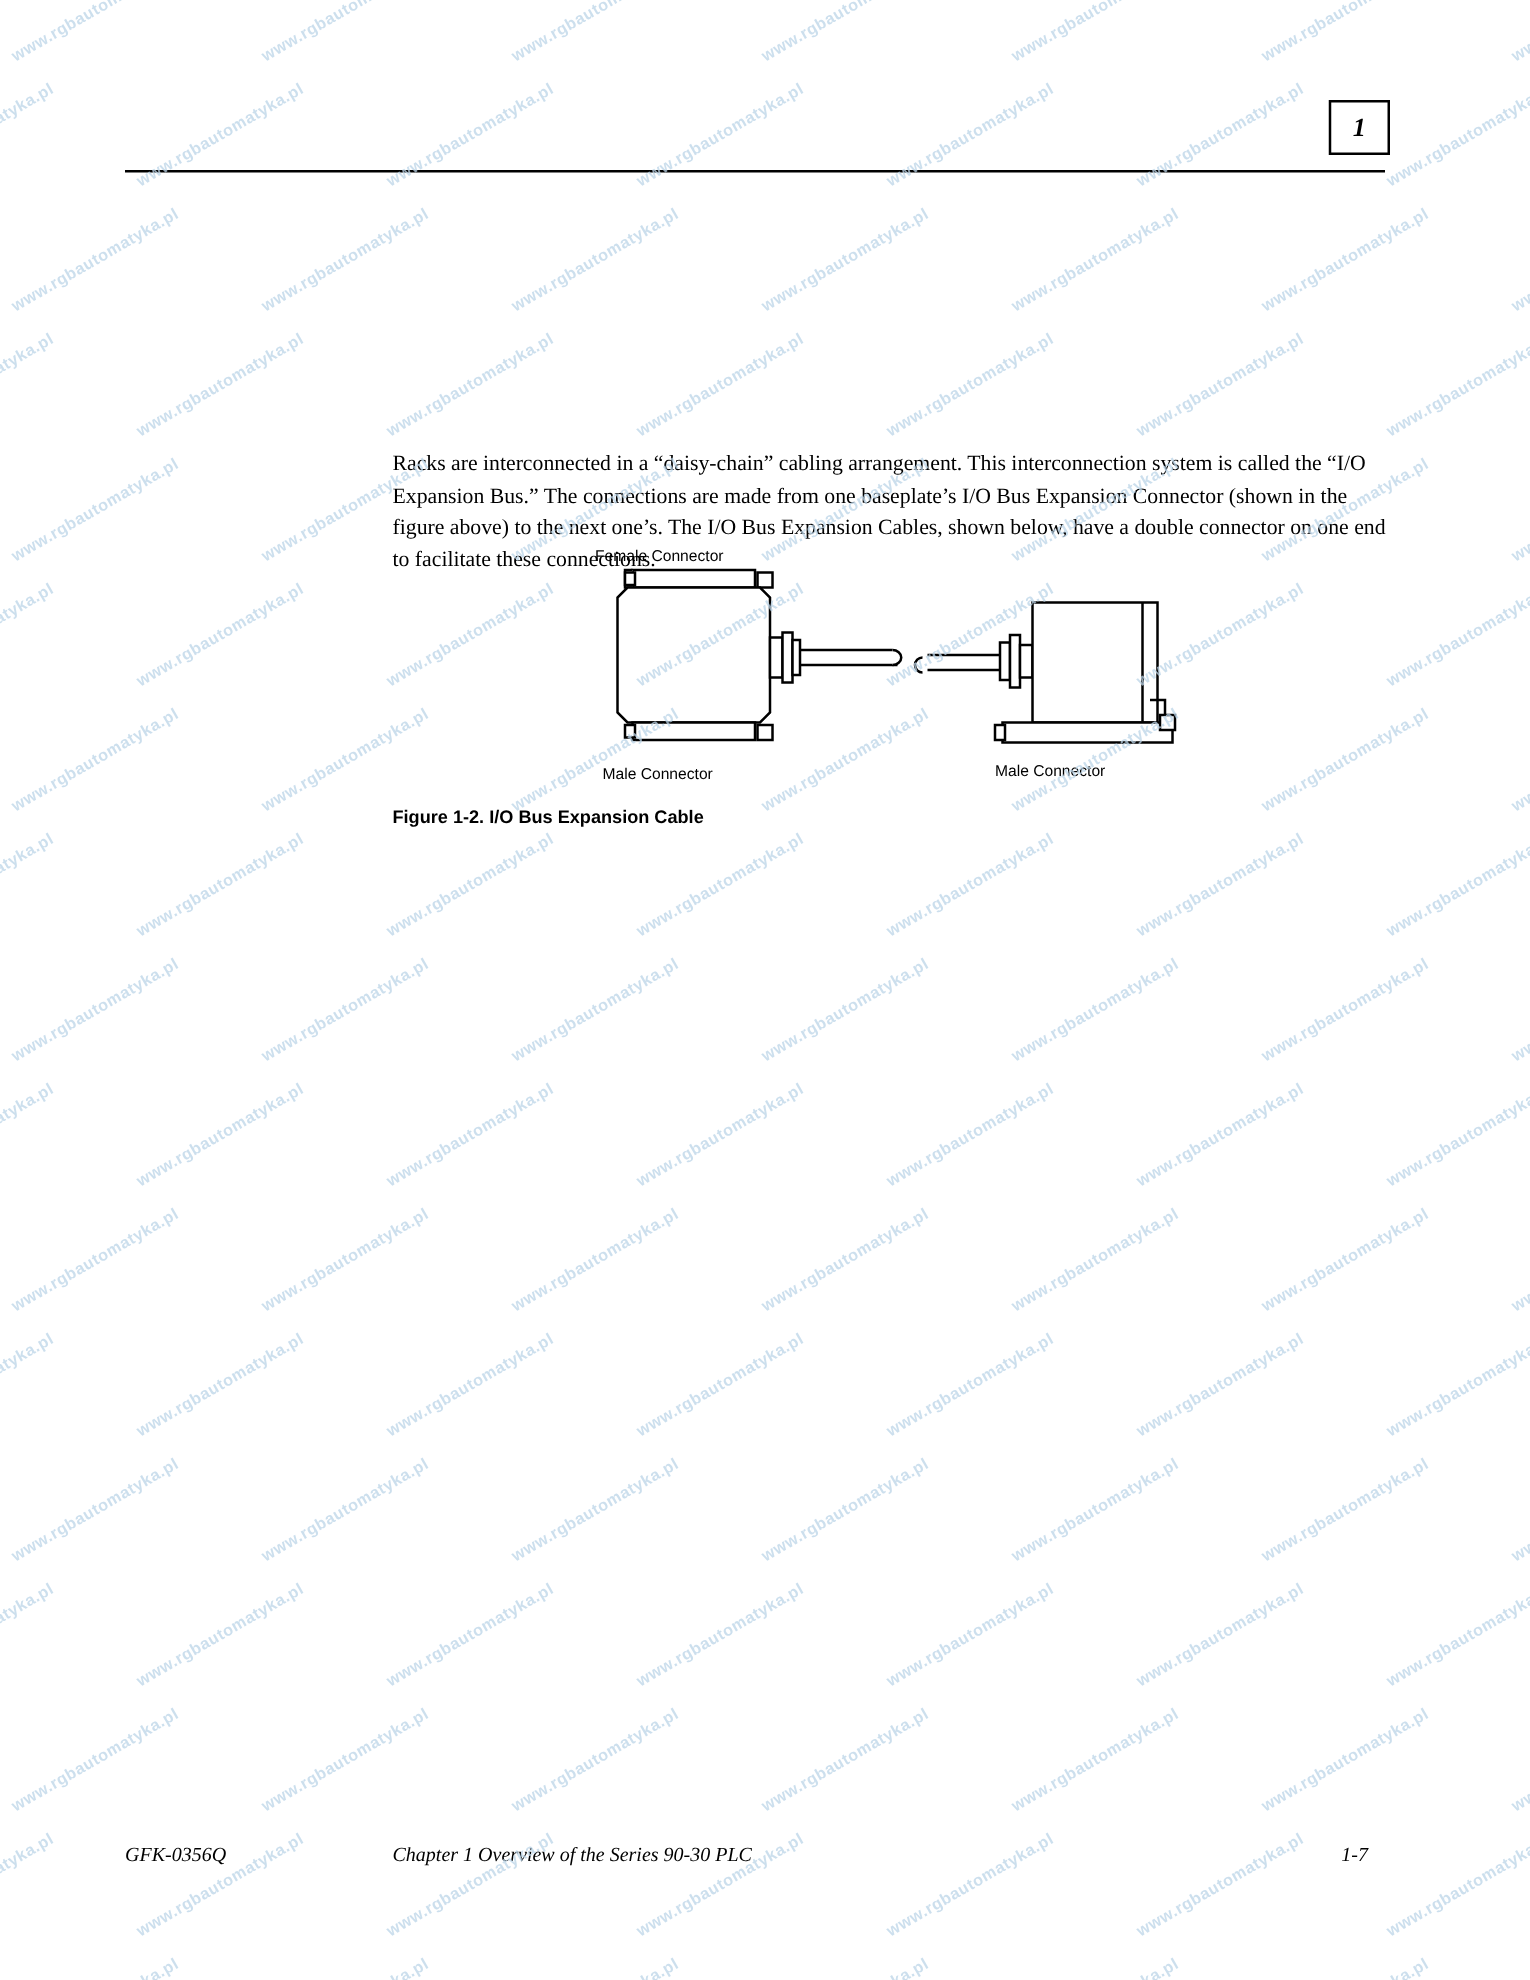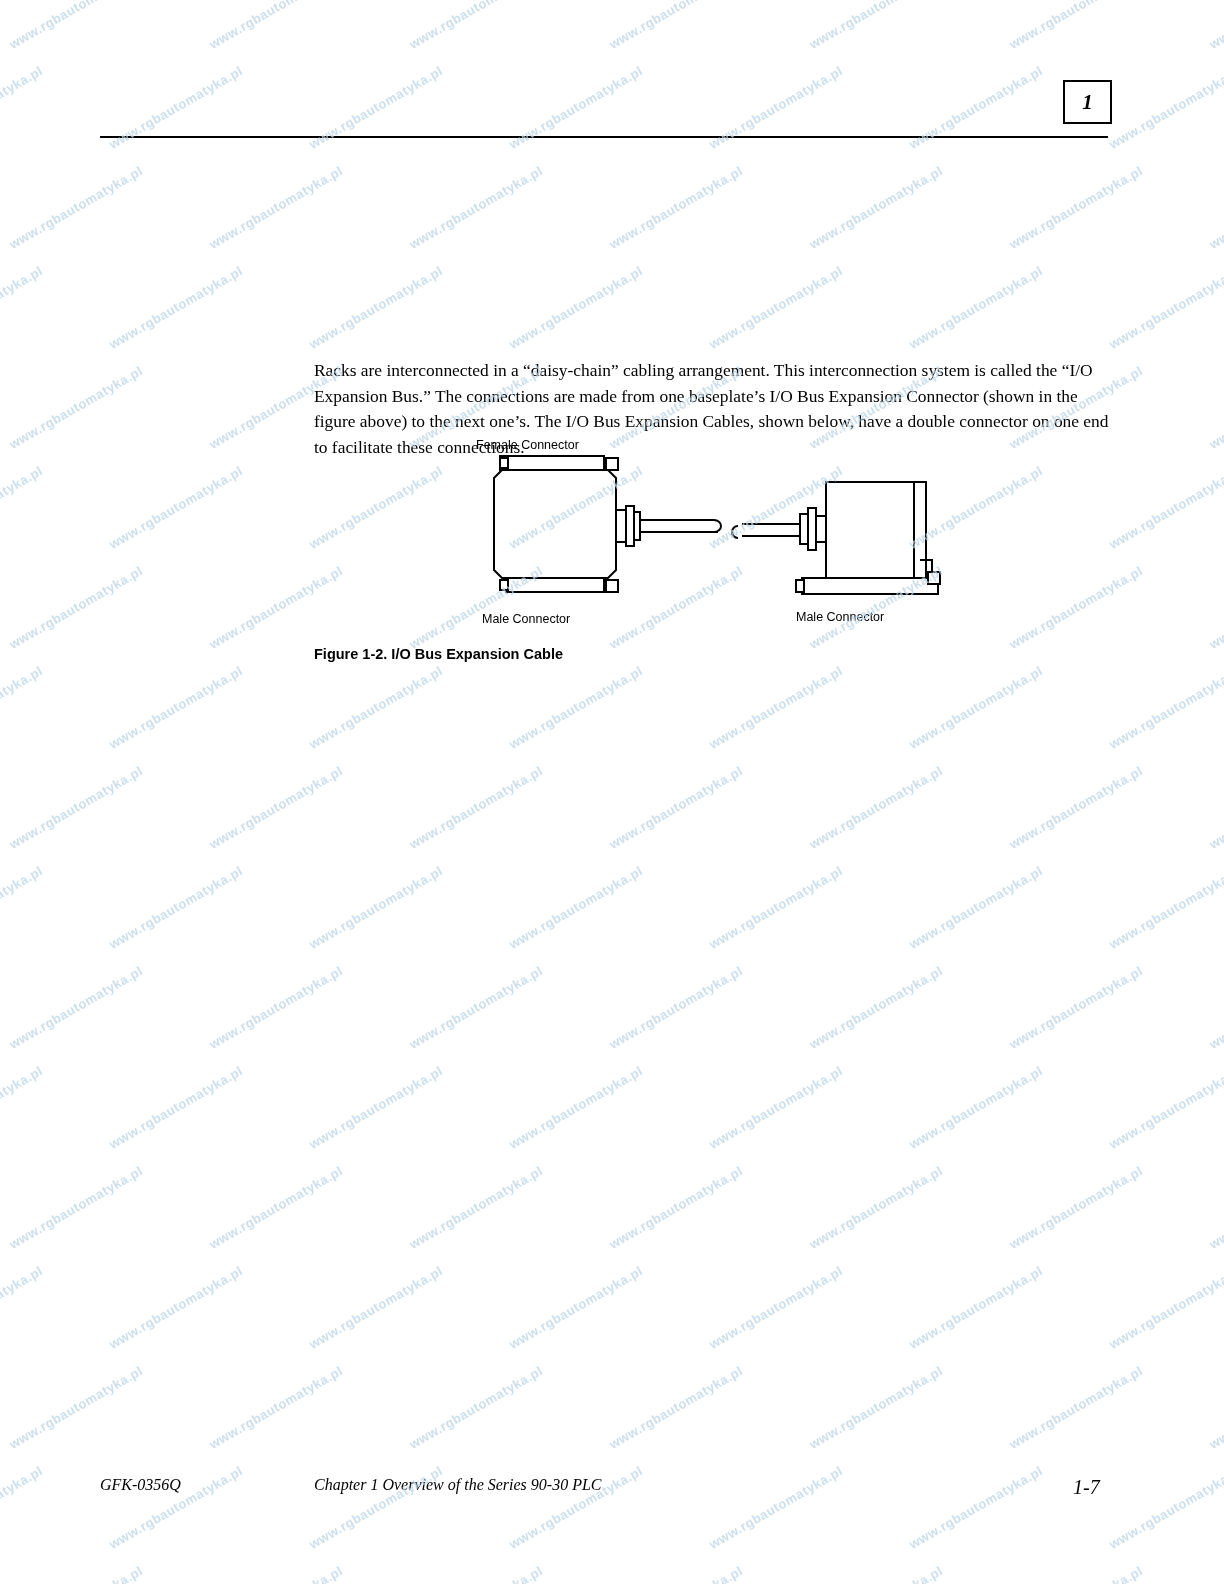--- a/index.html
+++ b/index.html
@@ -134,21 +134,21 @@
     font-family: "Liberation Serif", serif;
     font-style: italic;
     font-size: 16px;
   }
   #footer-page {
     position: absolute;
     left: 1073px;
     top: 1476px;
     font-family: "Liberation Serif", serif;
     font-style: italic;
-    font-size: 20px;
+    font-size: 16px;
   }
 </style>
 </head>
 <body>
 
 <div id="page">
 
   <div id="chapter-badge">
     <span>1</span>
   </div>

